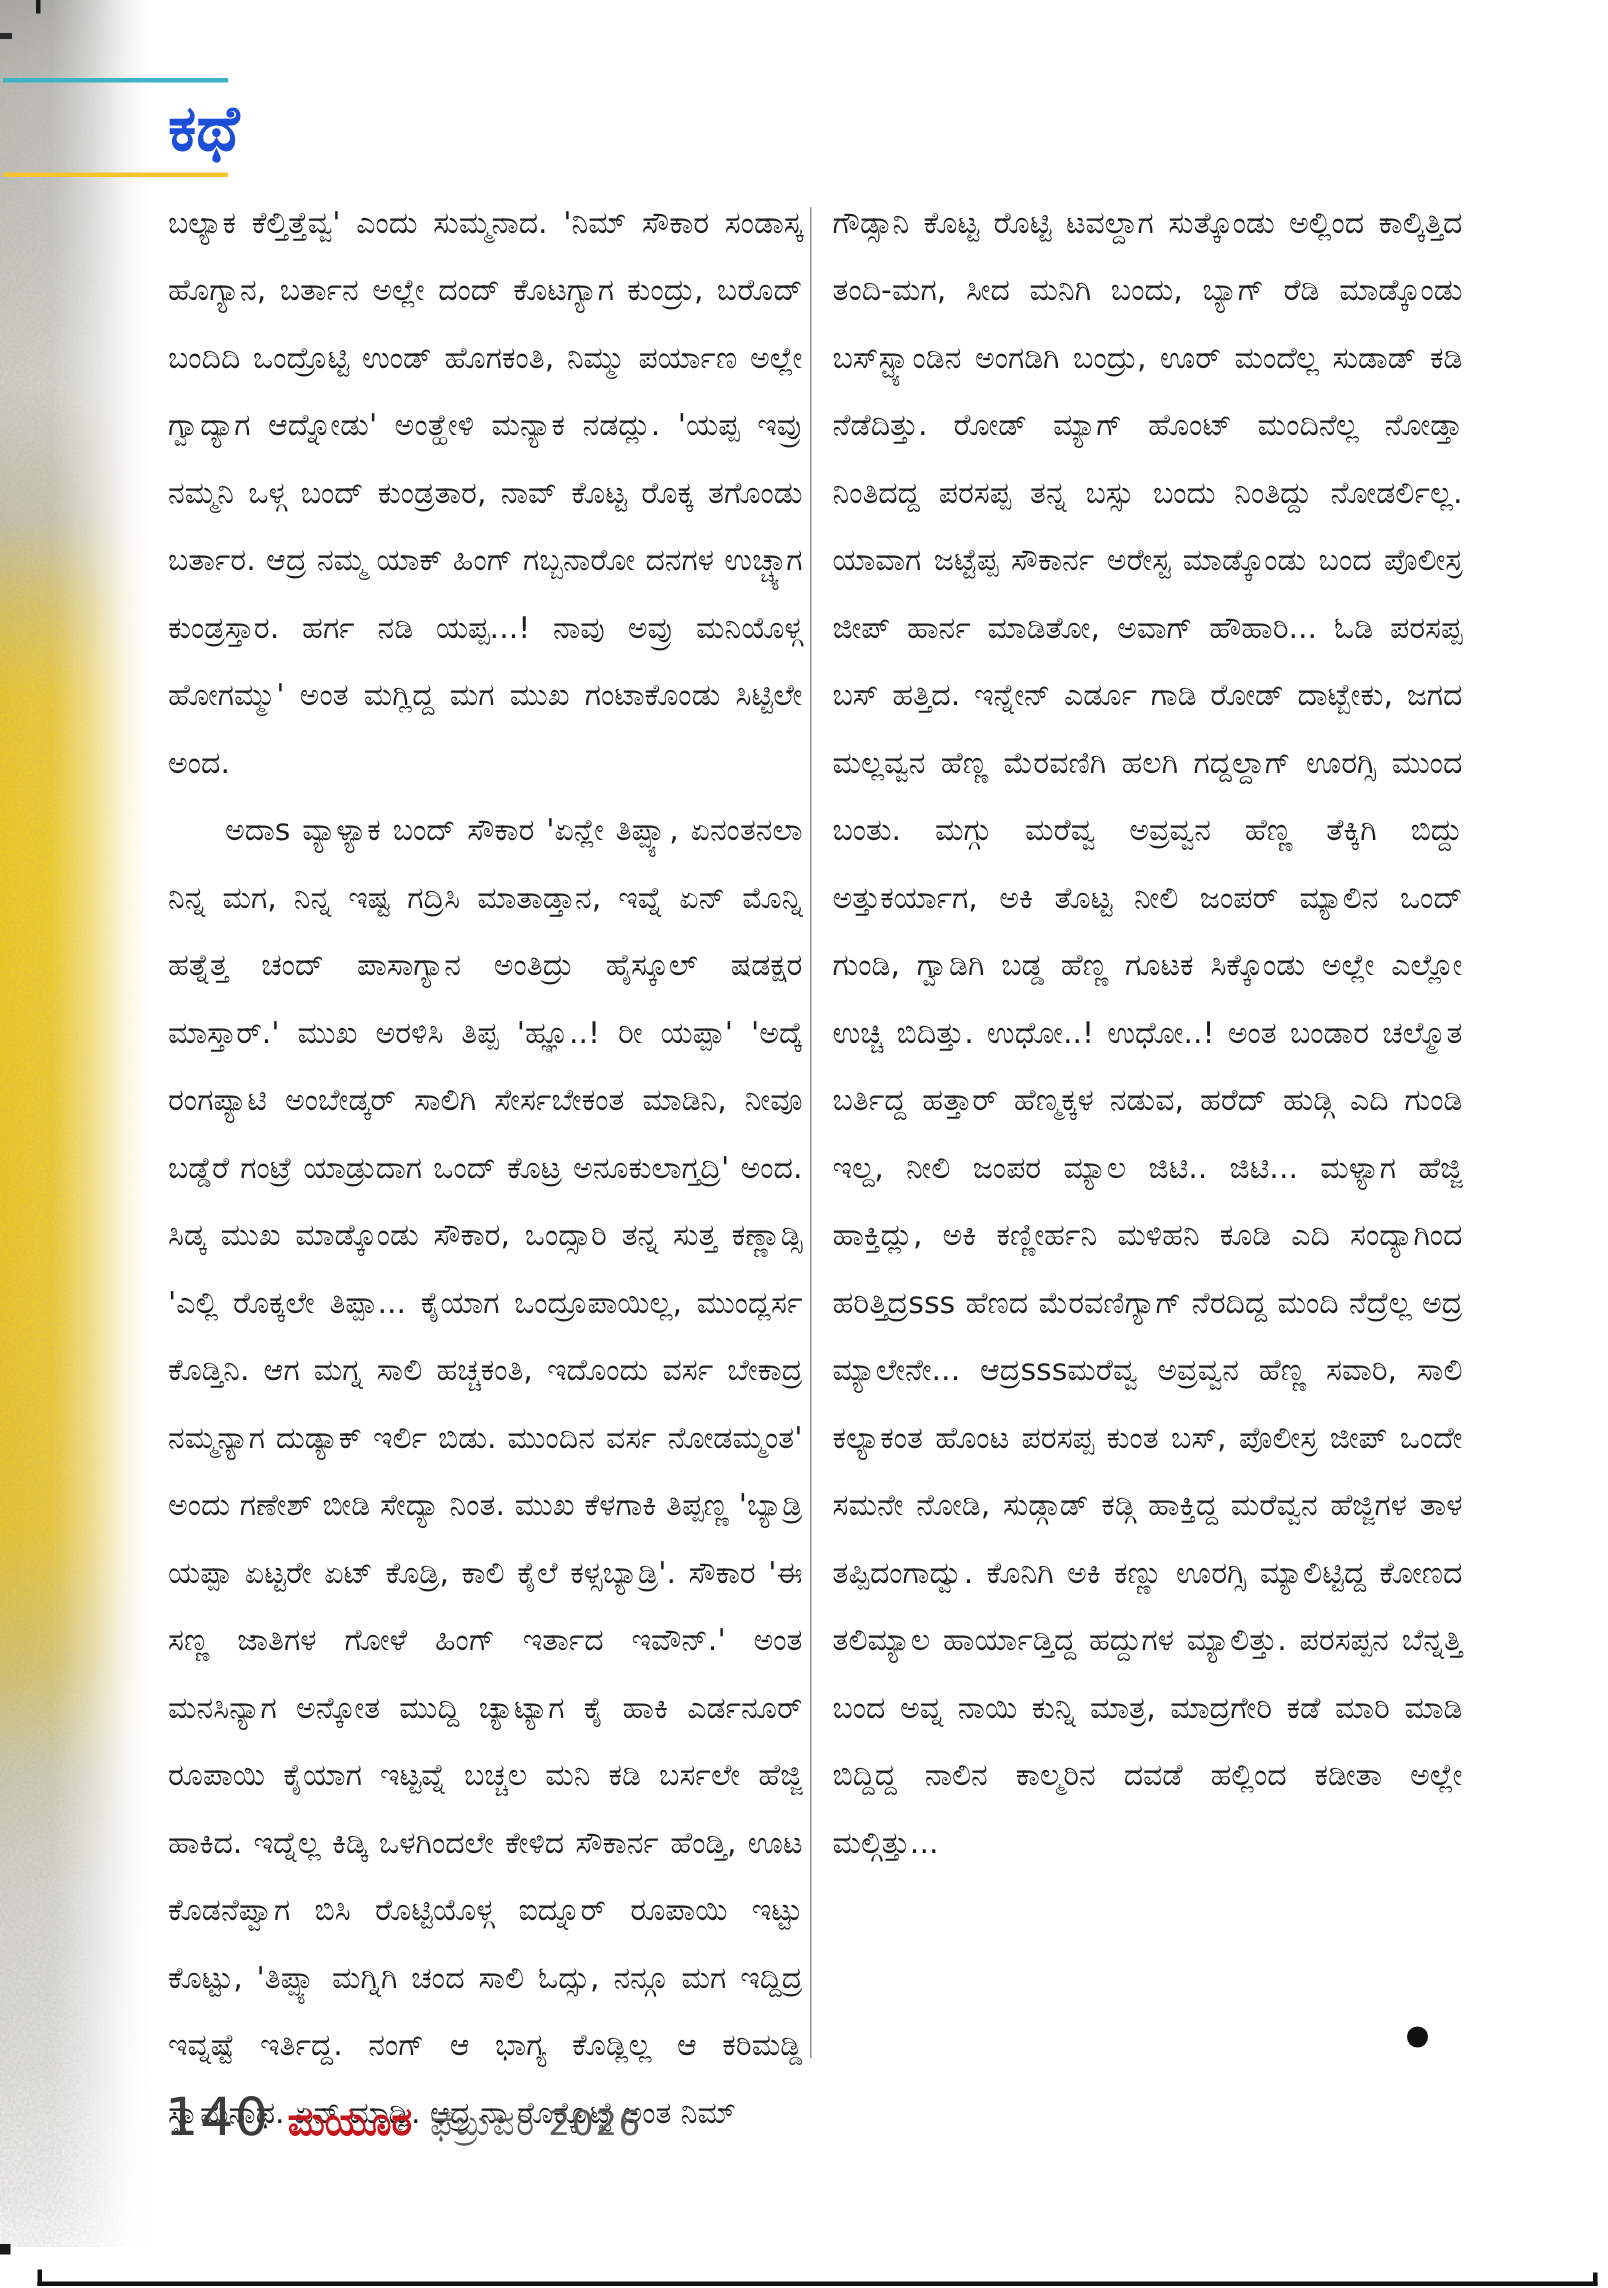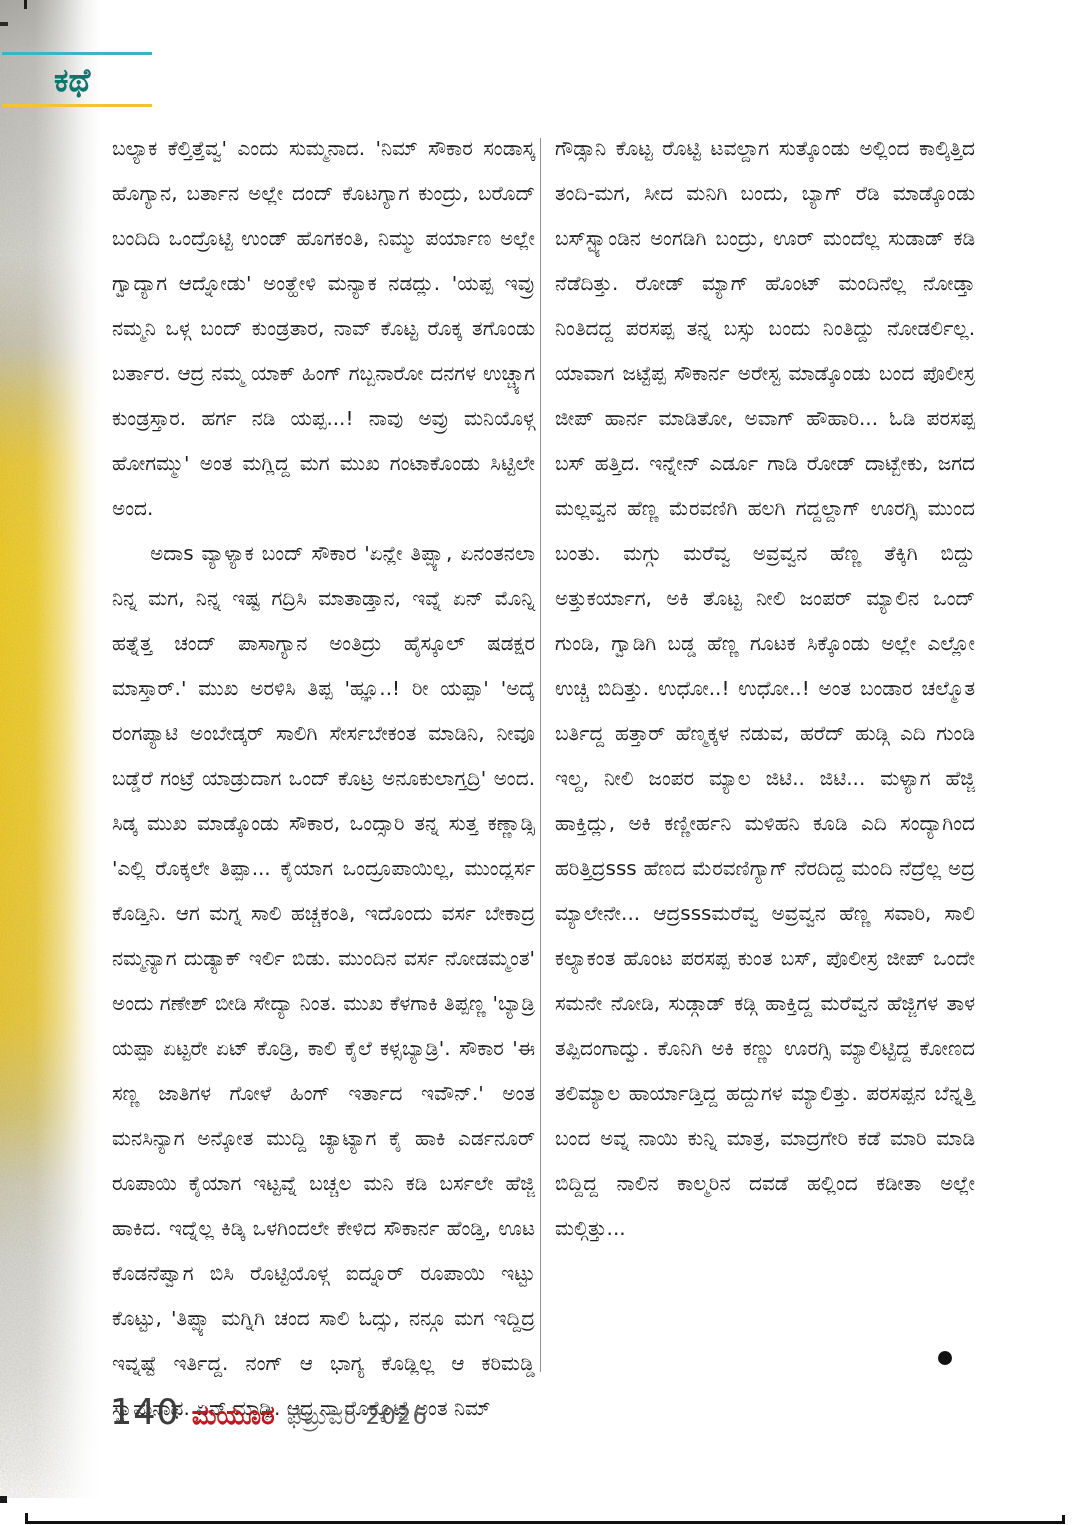--- a/index.html
+++ b/index.html
@@ -50,22 +50,22 @@
   .mark-left-dash{left:0;top:22px;width:8px;height:4px;background:#2a2a2a;}
   .mark-bottom-square{left:0;top:1496px;width:7px;height:7px;}
   .bottom-rule{position:absolute;left:25px;top:1521px;width:1040px;height:3px;background:#111;}
   .bottom-rule::before{content:"";position:absolute;left:0;top:-8px;width:3px;height:11px;background:#111;}
   .bottom-rule::after{content:"";position:absolute;right:0;top:-6px;width:3px;height:9px;background:#111;}
 
   
   .header{position:absolute;left:2px;top:52px;width:150px;}
   .rule-top{height:3px;width:150px;}
   .page-title{
-    margin:8px 0 6px 52px;
-    font-size:32px;font-weight:bold;color:#0f766e;line-height:1.1;
+    margin:8px 0 6px 110px;
+    font-size:42px;font-weight:bold;color:#1d4ed8;line-height:1.1;
     letter-spacing:0;
   }
   .rule-bottom{height:3px;width:150px;}
 
   
   .column{
     position:absolute;top:126px;
     font-size:20px;line-height:45px;color:#1e1e1e;
     text-align:justify;
   }

